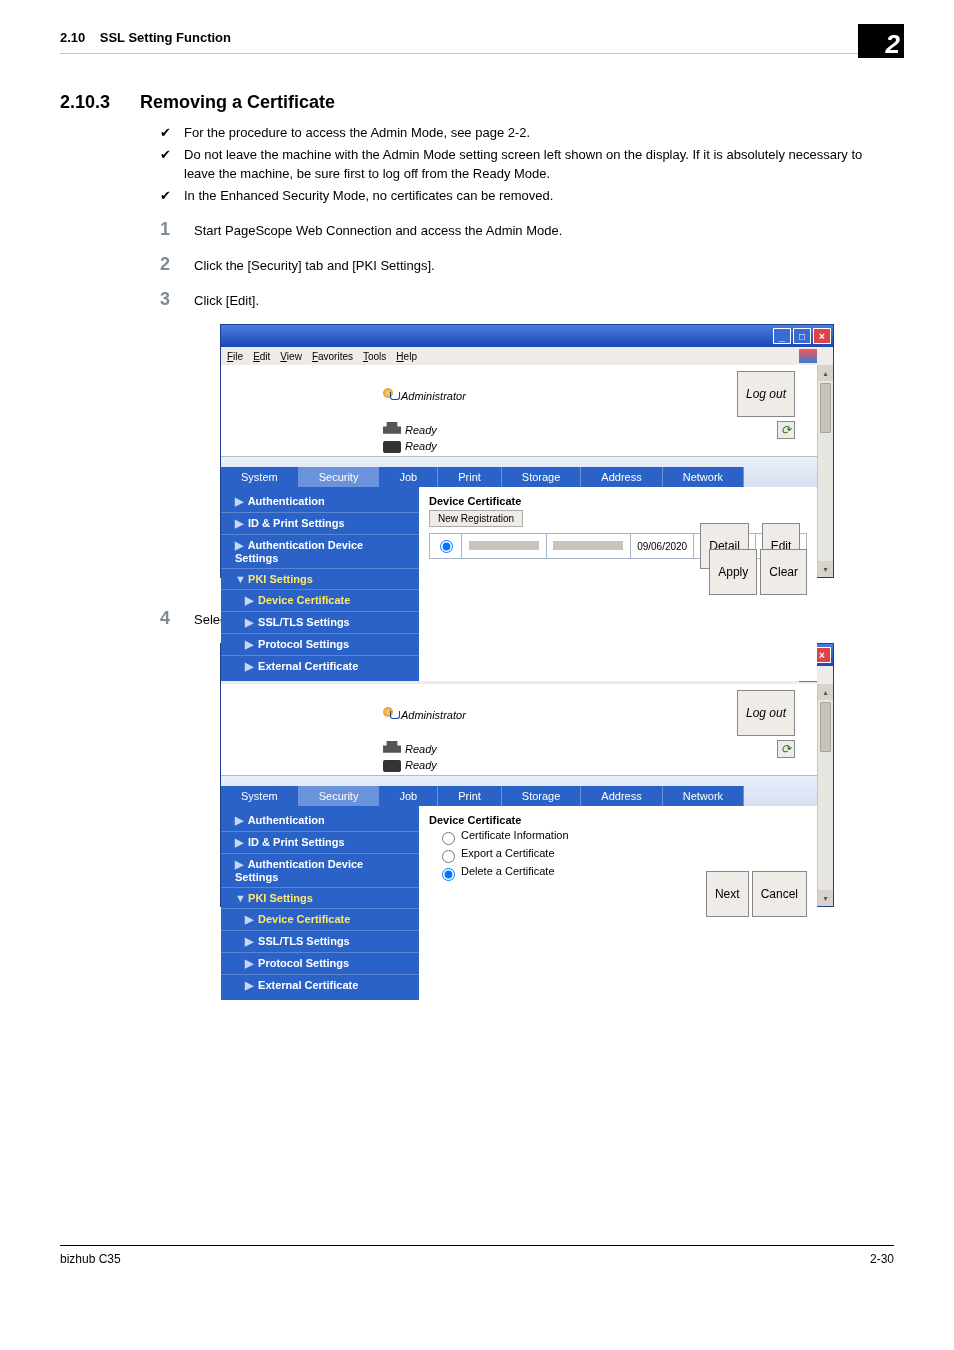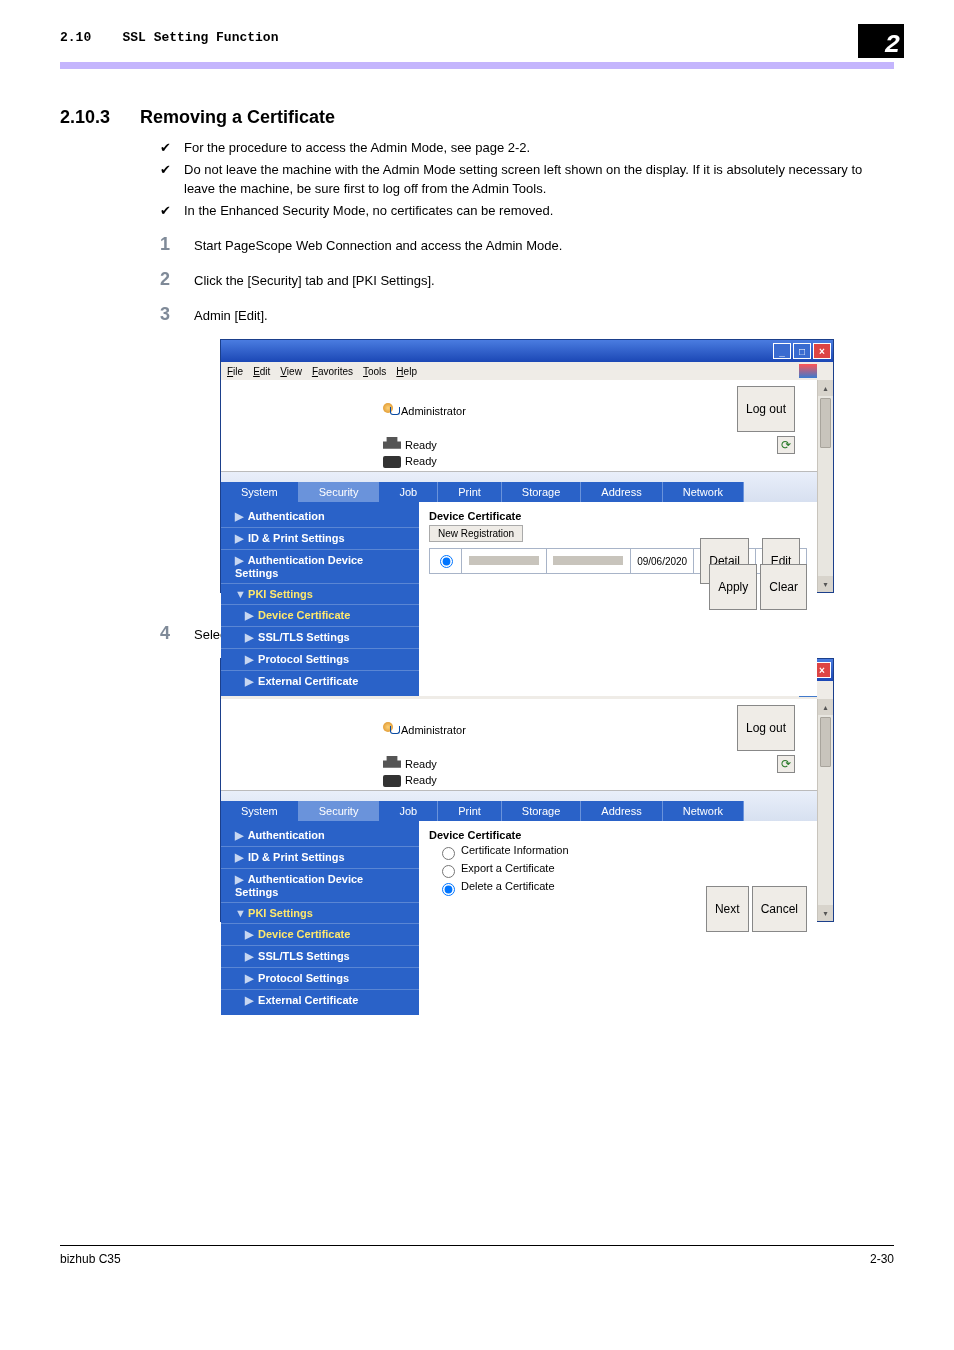--- a/index.html
+++ b/index.html
@@ -11,24 +11,23 @@
     width: 954px;
   }
   .page {
     padding: 30px 60px 40px 60px;
     min-height: 1290px;
     position: relative;
   }
   .header-row {
     display: flex;
     align-items: flex-start;
-    border-bottom: 7px solid #c4b5fd;
-    padding-bottom: 17px;
+    border-bottom: 1px solid #c4b5fd;
+    padding-bottom: 8px;
     position: relative;
-    font-family: Liberation Mono, monospace;
   }
   .header-left { font-size: 13px; font-weight: bold; }
   .chapter-flag {
     position: absolute;
     right: -10px;
     top: -6px;
     width: 46px;
     height: 34px;
     background: #000;
   }
@@ -106,20 +105,21 @@
   }
   .vscroll .down { position: absolute; bottom: 0; left: 0; right: 0; }
   .vscroll .thumb {
     position: absolute; left: 2px; right: 2px; top: 18px; height: 50px;
     background: #c8c4bc; border: 1px solid #a8a49c; border-radius: 1px;
   }
   .content { margin-right: 16px; }
   .top-info {
     padding: 6px 12px 2px 12px;
     border-bottom: 1px solid #bbb;
+    font-style: italic;
   }
   .admin-line, .status-line {
     display: flex; align-items: center;
   }
   .admin-line { padding-left: 150px; justify-content: space-between; padding-right: 10px; }
   .status-line { padding-left: 150px; line-height: 1.4; }
   .admin-icon {
     width: 16px; height: 14px;
     display: inline-block;
     position: relative;
@@ -233,40 +233,40 @@
     <span class="num">2.10.3</span><span>Removing a Certificate</span>
   </h2>
 
   <div class="bullets">
     <div class="bullet-row">
         <span class="mark">✔</span>
         <span>For the procedure to access the Admin Mode, see page 2-2.</span>
       </div>
     <div class="bullet-row">
         <span class="mark">✔</span>
-        <span>Do not leave the machine with the Admin Mode setting screen left shown on the display. If it is absolutely necessary to leave the machine, be sure first to log off from the Admin Tools.</span>
+        <span>Do not leave the machine with the Admin Mode setting screen left shown on the display. If it is absolutely necessary to leave the machine, be sure first to log off from the Ready Mode.</span>
       </div>
     <div class="bullet-row">
         <span class="mark">✔</span>
         <span>In the Enhanced Security Mode, no certificates can be removed.</span>
       </div>
   </div>
 
   <div class="steps" style="margin-top:14px;">
     <div class="step-row">
         <span class="step-num">1</span>
         <span>Start PageScope Web Connection and access the Admin Mode.</span>
       </div>
     <div class="step-row">
         <span class="step-num">2</span>
         <span>Click the [Security] tab and [PKI Settings].</span>
       </div>
     <div class="step-row">
         <span class="step-num">3</span>
-        <span>Admin [Edit].</span>
+        <span>Click [Edit].</span>
       </div>
   </div>
 
   <div class="screenshot-wrap">
     <div class="window">
       <div class="titlebar">
         <span class="tb-btn tb-min">_</span>
         <span class="tb-btn tb-max">□</span>
         <span class="tb-btn tb-close">×</span>
       </div>

